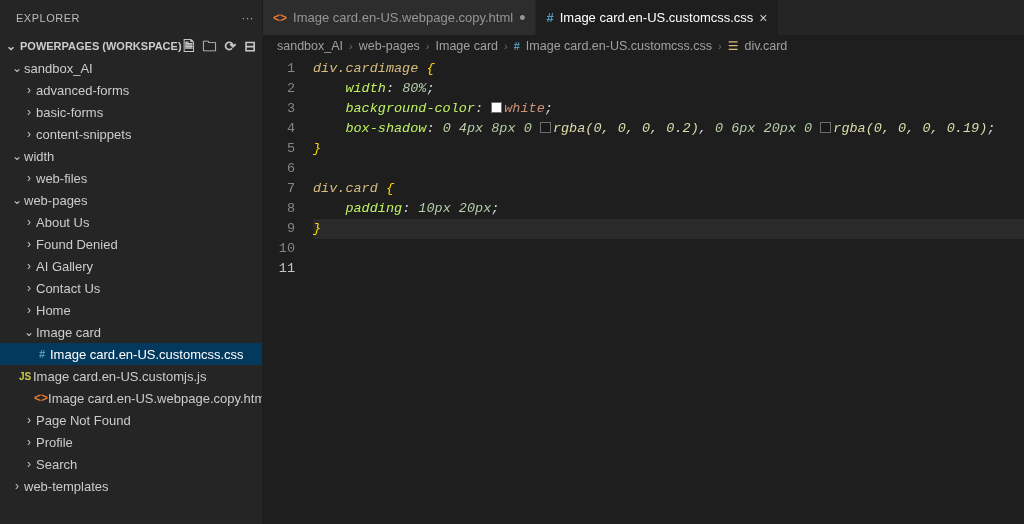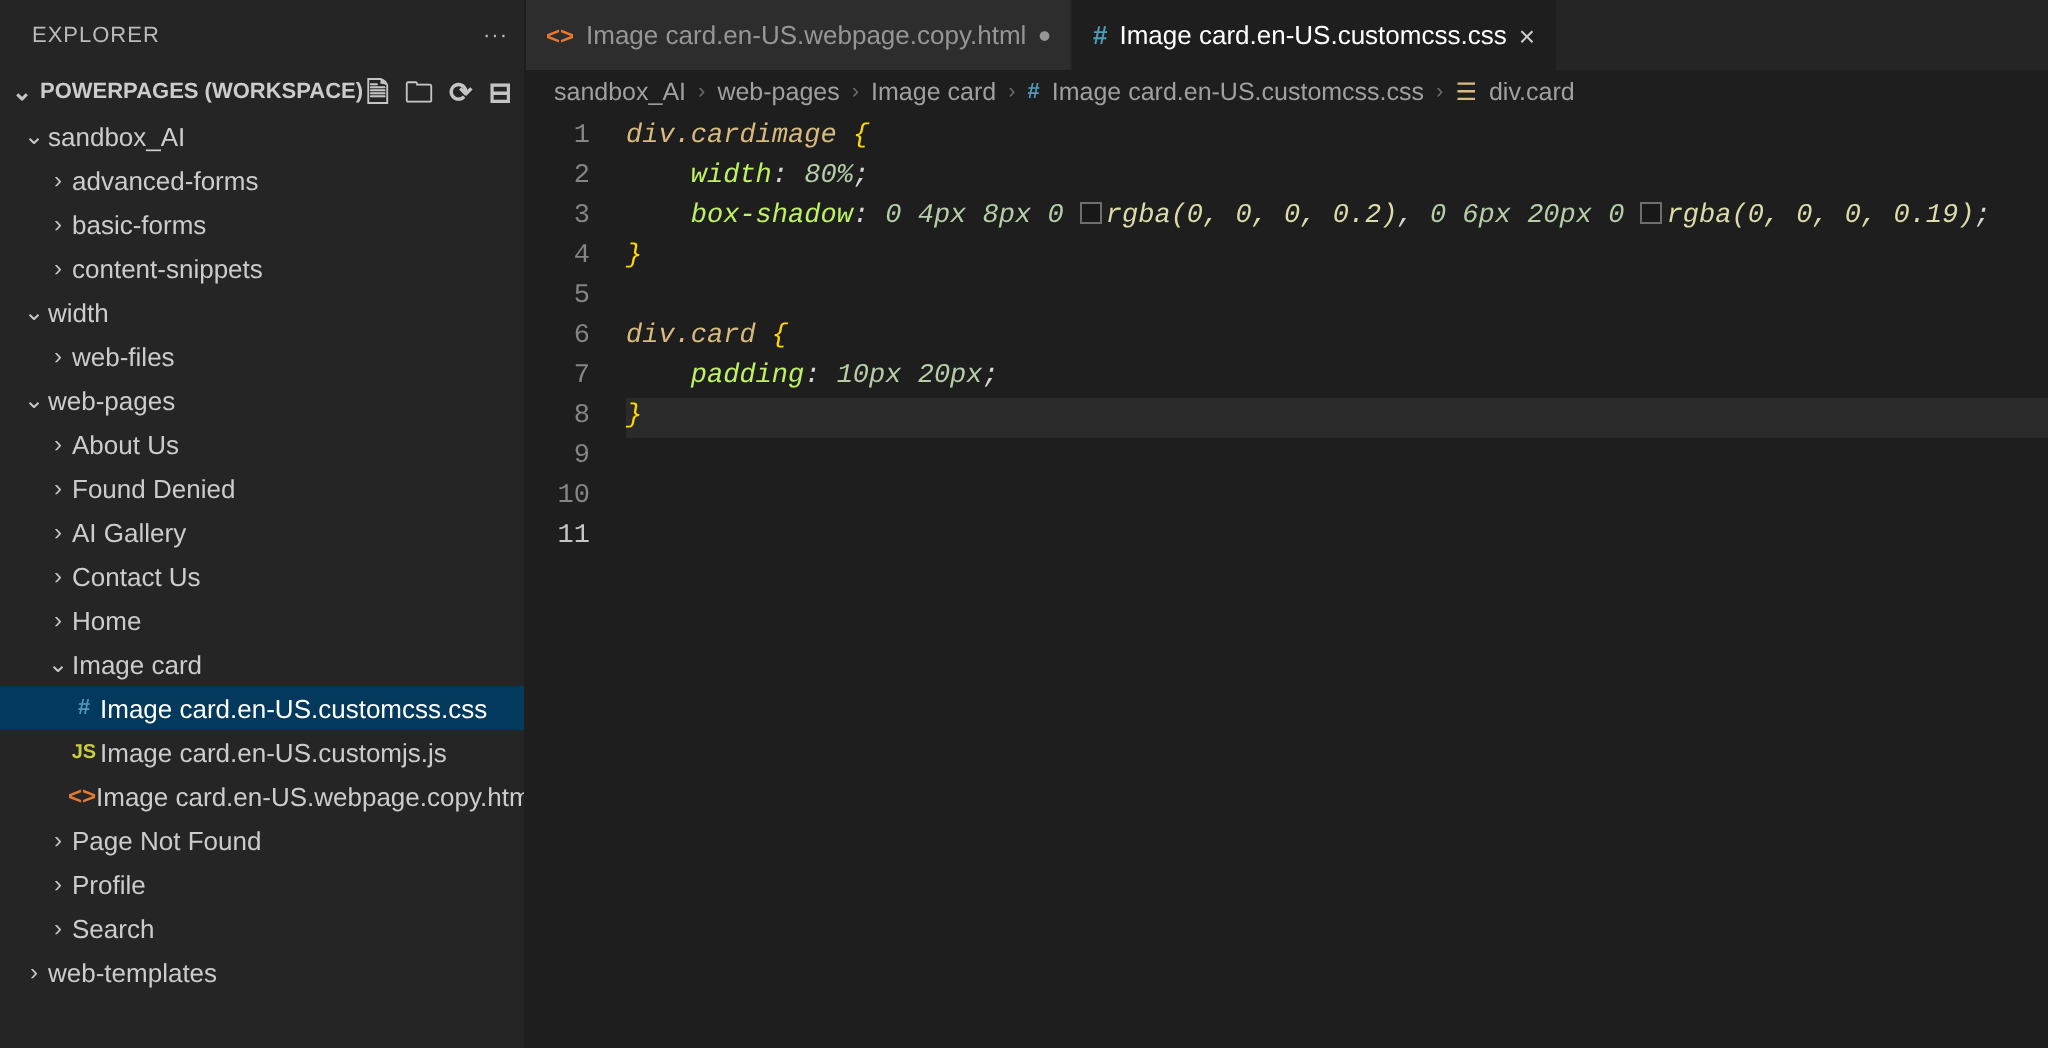--- a/index.html
+++ b/index.html
@@ -220,21 +220,21 @@
         <span>Home</span>
       </div>
     <div class="tree-item" style="padding-left:22px">
         <span class="chev">⌄</span>
         <span>Image card</span>
       </div>
     <div class="tree-item selected" style="padding-left:34px">
         <span class="ficon fcss">#</span>
         <span>Image card.en-US.customcss.css</span>
       </div>
-    <div class="tree-item" style="padding-left:34px">
+    <div class="tree-item" style="padding-left:17px">
         <span class="ficon fjs">JS</span>
         <span>Image card.en-US.customjs.js</span>
       </div>
     <div class="tree-item" style="padding-left:34px">
         <span class="ficon fhtml">&lt;&gt;</span>
         <span>Image card.en-US.webpage.copy.html</span>
       </div>
     <div class="tree-item" style="padding-left:22px">
         <span class="chev">›</span>
         <span>Page Not Found</span>
@@ -292,20 +292,21 @@
         <div>6</div>
         <div>7</div>
         <div>8</div>
         <div>9</div>
         <div>10</div>
         <div class="cur">11</div>
     </div>
     <div class="code">
       <div class="line"><span class="c-sel">div.cardimage</span> <span class="c-brace">{</span></div>
       <div class="line">    <span class="c-prop">width</span><span class="c-punct">: </span><span class="c-num">80%</span><span class="c-punct">;</span></div>
+      <div class="line">    <span class="c-prop">background-color</span><span class="c-punct">: </span><span class="swatch" style="background:#fff"></span><span class="c-val">white</span><span class="c-punct">;</span></div>
       <div class="line">    <span class="c-prop">box-shadow</span><span class="c-punct">: </span><span class="c-num">0</span> <span class="c-num">4px</span> <span class="c-num">8px</span> <span class="c-num">0</span> <span class="swatch" style="background:rgba(0,0,0,0.2)"></span><span class="c-func">rgba</span><span class="c-func">(0, 0, 0, 0.2)</span><span class="c-punct">, </span><span class="c-num">0</span> <span class="c-num">6px</span> <span class="c-num">20px</span> <span class="c-num">0</span> <span class="swatch" style="background:rgba(0,0,0,0.19)"></span><span class="c-func">rgba</span><span class="c-func">(0, 0, 0, 0.19)</span><span class="c-punct">;</span></div>
       <div class="line"><span class="c-brace">}</span></div>
       <div class="line"> </div>
       <div class="line"><span class="c-sel">div.card</span> <span class="c-brace">{</span></div>
       <div class="line">    <span class="c-prop">padding</span><span class="c-punct">: </span><span class="c-num">10px</span> <span class="c-num">20px</span><span class="c-punct">;</span></div>
       <div class="line cur"><span class="c-brace">}</span></div>
     </div>
   </div>
 </div>
 

